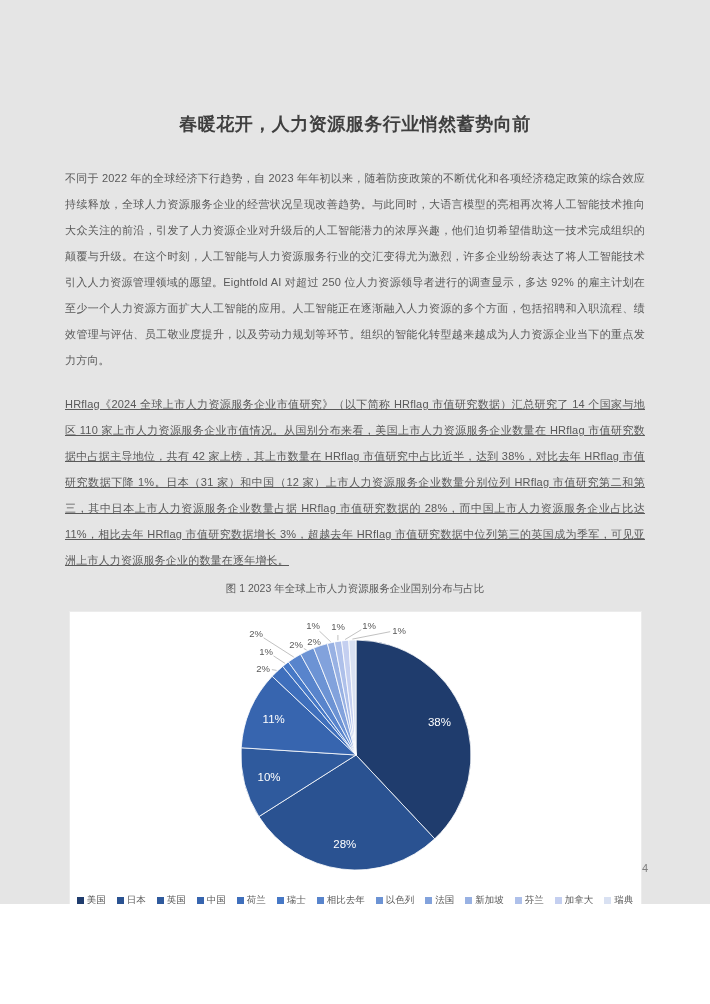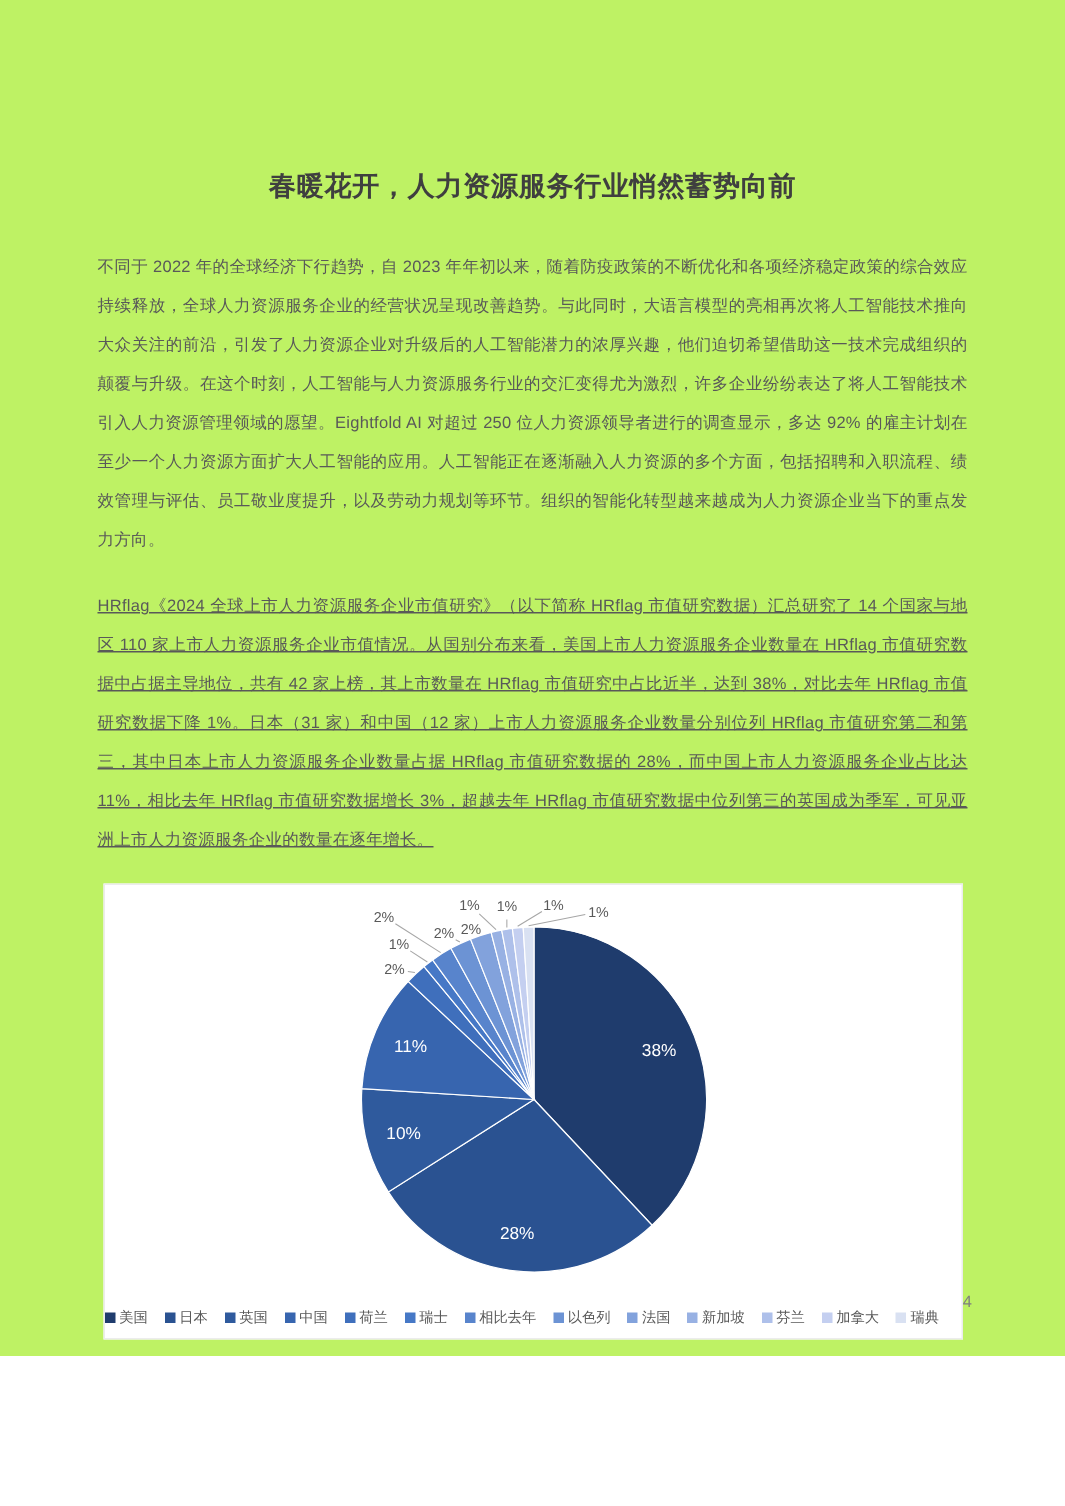--- a/index.html
+++ b/index.html
@@ -1,19 +1,19 @@
 <!DOCTYPE html>
 <html><head>
 <meta charset="utf-8">
 <style>
   html,body{margin:0;padding:0;background:#ffffff;}
   .page{
     position:relative;
     width:710px;height:904px;
-    background:#bef264;
+    background:#e5e5e5;
     font-family:"Liberation Sans","DejaVu Sans",sans-serif;
     overflow:hidden;
   }
   .content{padding:0 65px;}
   .doc-title{
     padding-top:112px;margin:0;
     text-align:center;
     font-size:18px;font-weight:bold;color:#3f3f3f;
     letter-spacing:0.5px;
   }
@@ -37,21 +37,21 @@
   .chart-box{
     margin:16px auto 0;
     width:571px;height:302px;
     border:1px solid #ececec;
     position:relative;
     background:#ffffff;
   }
   .chart-box svg{position:absolute;left:0;top:0;}
   .legend{
     position:absolute;left:0;right:0;bottom:7px;
-    display:flex;justify-content:flex-start;align-items:center;
+    display:flex;justify-content:center;align-items:center;
     gap:11px;
     font-size:9.5px;color:#595959;
     white-space:nowrap;
   }
   .legend-item{display:flex;align-items:center;gap:3px;}
   .legend-swatch{width:7px;height:7px;flex:0 0 auto;}
   .page-number{
     position:absolute;right:62px;bottom:30px;
     font-size:11px;color:#7f7f7f;
   }
@@ -61,20 +61,21 @@
 
 <div class="page">
   <div class="content">
     <h1 class="doc-title">春暖花开，人力资源服务行业悄然蓄势向前</h1>
 
     <p class="body-para">不同于 2022 年的全球经济下行趋势，自 2023 年年初以来，随着防疫政策的不断优化和各项经济稳定政策的综合效应持续释放，全球人力资源服务企业的经营状况呈现改善趋势。与此同时，大语言模型的亮相再次将人工智能技术推向大众关注的前沿，引发了人力资源企业对升级后的人工智能潜力的浓厚兴趣，他们迫切希望借助这一技术完成组织的颠覆与升级。在这个时刻，人工智能与人力资源服务行业的交汇变得尤为激烈，许多企业纷纷表达了将人工智能技术引入人力资源管理领域的愿望。Eightfold AI 对超过 250 位人力资源领导者进行的调查显示，多达 92% 的雇主计划在至少一个人力资源方面扩大人工智能的应用。人工智能正在逐渐融入人力资源的多个方面，包括招聘和入职流程、绩效管理与评估、员工敬业度提升，以及劳动力规划等环节。组织的智能化转型越来越成为人力资源企业当下的重点发力方向。</p>
 
 
     <p class="body-para second">HRflag《2024 全球上市人力资源服务企业市值研究》（以下简称 HRflag 市值研究数据）汇总研究了 14 个国家与地区 110 家上市人力资源服务企业市值情况。从国别分布来看，美国上市人力资源服务企业数量在 HRflag 市值研究数据中占据主导地位，共有 42 家上榜，其上市数量在 HRflag 市值研究中占比近半，达到 38%，对比去年 HRflag 市值研究数据下降 1%。日本（31 家）和中国（12 家）上市人力资源服务企业数量分别位列 HRflag 市值研究第二和第三，其中日本上市人力资源服务企业数量占据 HRflag 市值研究数据的 28%，而中国上市人力资源服务企业占比达 11%，相比去年 HRflag 市值研究数据增长 3%，超越去年 HRflag 市值研究数据中位列第三的英国成为季军，可见亚洲上市人力资源服务企业的数量在逐年增长。</p>
 
+    <div class="figure-caption">图 1  2023 年全球上市人力资源服务企业国别分布与占比</div>
 
     <div class="chart-box">
       <svg id="pie-svg" width="571" height="302" viewBox="0 0 571 302">
           <path d="M 286 143 L 286.00 28.00 A 115 115 0 0 1 364.72 226.83 Z" fill="#1f3c6d" stroke="#ffffff" stroke-width="0.8"></path>
           <path d="M 286 143 L 364.72 226.83 A 115 115 0 0 1 188.90 204.62 Z" fill="#2a5291" stroke="#ffffff" stroke-width="0.8"></path>
           <path d="M 286 143 L 188.90 204.62 A 115 115 0 0 1 171.23 135.78 Z" fill="#2f5a9d" stroke="#ffffff" stroke-width="0.8"></path>
           <path d="M 286 143 L 171.23 135.78 A 115 115 0 0 1 202.17 64.28 Z" fill="#3765af" stroke="#ffffff" stroke-width="0.8"></path>
           <path d="M 286 143 L 202.17 64.28 A 115 115 0 0 1 212.70 54.39 Z" fill="#3f6fbc" stroke="#ffffff" stroke-width="0.8"></path>
           <path d="M 286 143 L 212.70 54.39 A 115 115 0 0 1 218.40 49.96 Z" fill="#4678c6" stroke="#ffffff" stroke-width="0.8"></path>
           <path d="M 286 143 L 218.40 49.96 A 115 115 0 0 1 230.60 42.22 Z" fill="#5884cc" stroke="#ffffff" stroke-width="0.8"></path>

